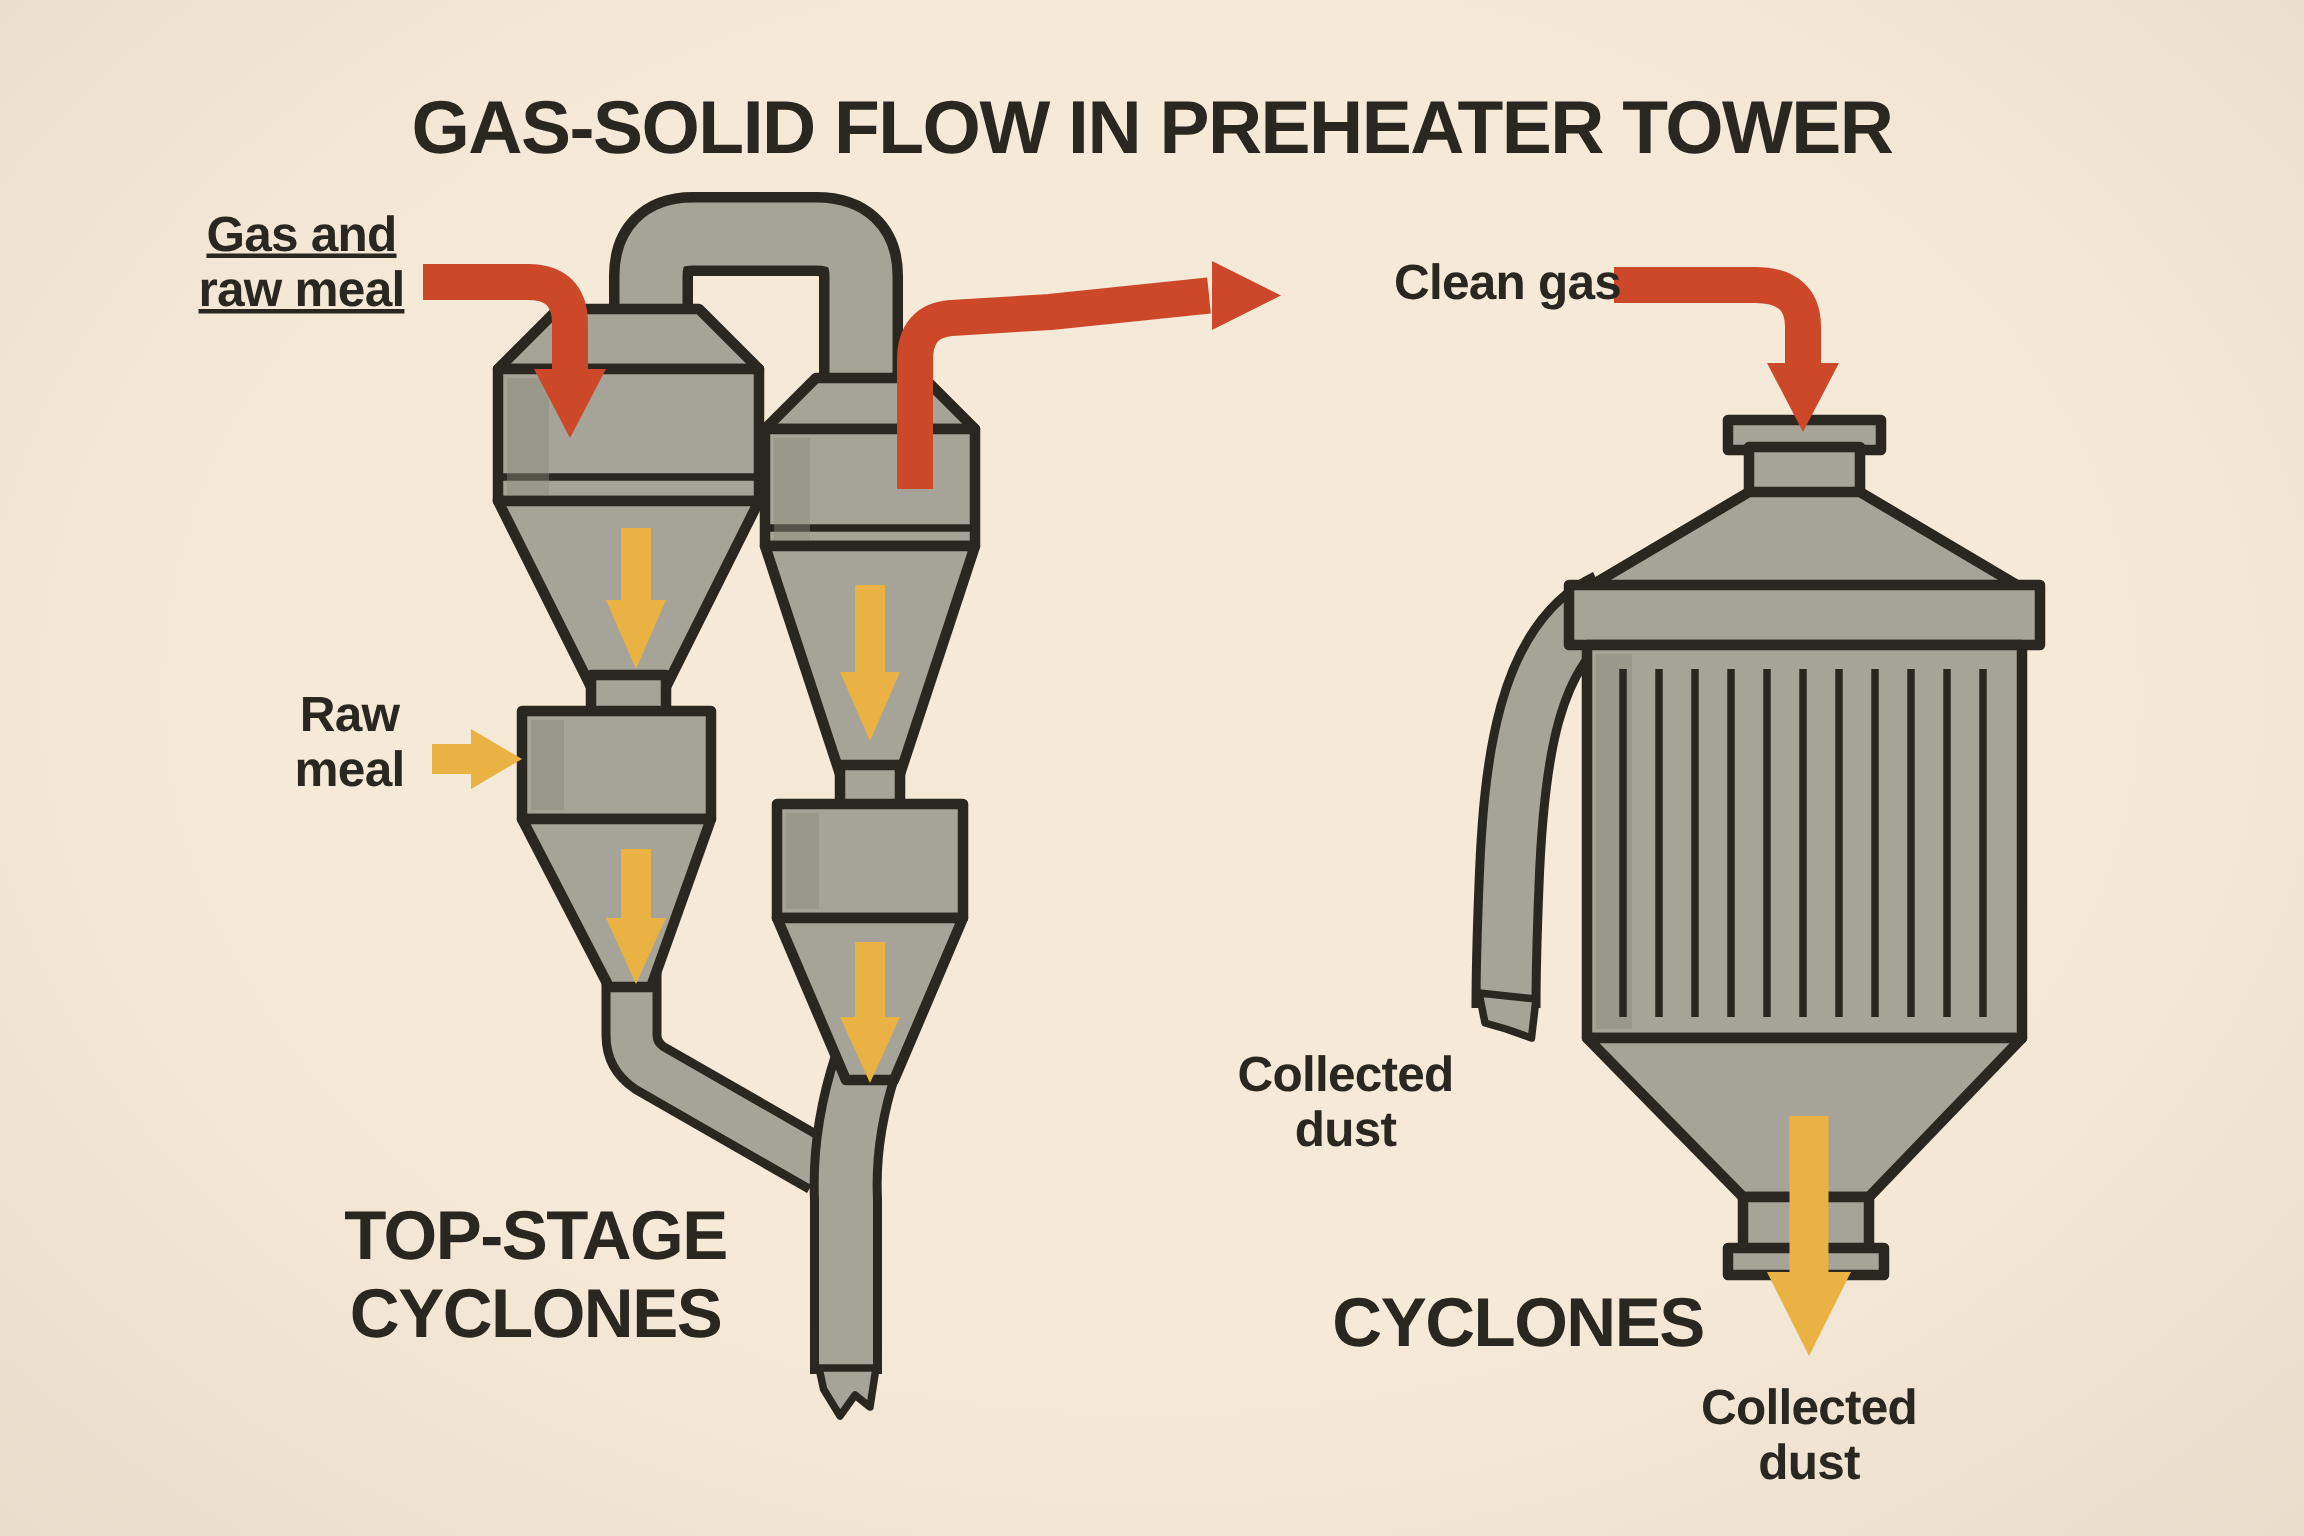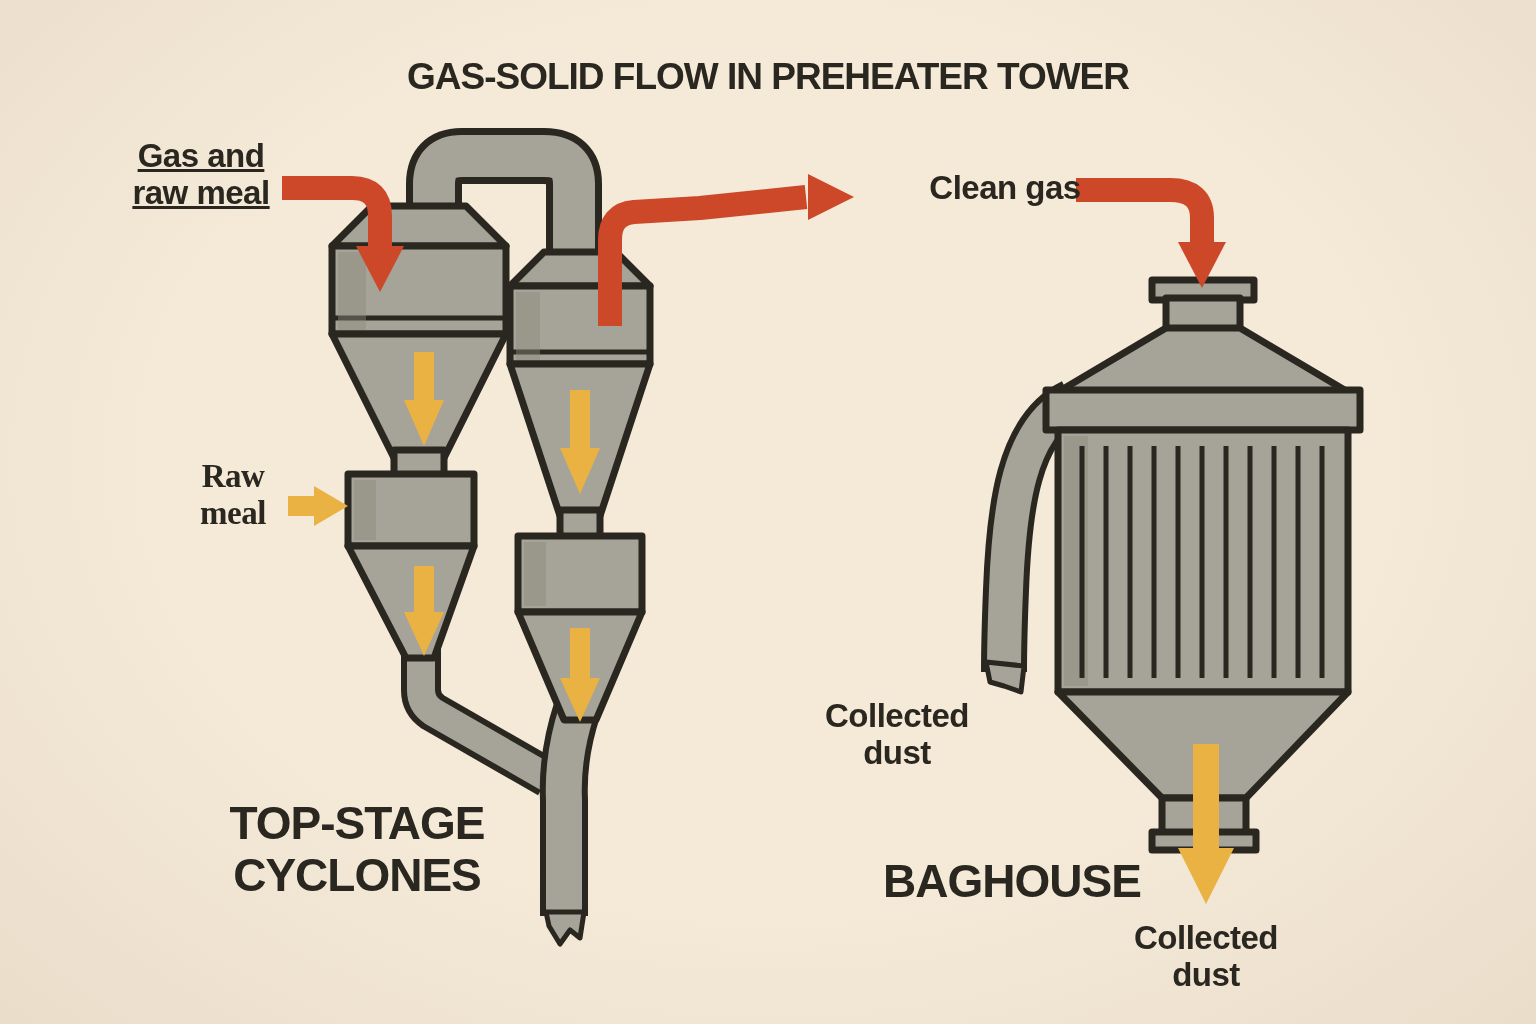--- a/index.html
+++ b/index.html
@@ -10,21 +10,21 @@
   }
   #diagram{position:absolute;inset:0;}
   .label{
     position:absolute;color:var(--text);font-weight:700;line-height:1.12;
     text-align:center;letter-spacing:-0.5px;
   }
   .label.small{font-size:33px;}
   .label.big{font-size:46px;letter-spacing:-1px;}
   #title{
     position:absolute;top:56px;left:0;width:100%;text-align:center;
-    font-size:37px;font-weight:700;color:var(--text);letter-spacing:-1px;
+    font-size:50px;font-weight:700;color:var(--text);letter-spacing:-1px;
   }
   
   .vessel{fill:var(--metal);stroke:var(--outline);stroke-width:7;stroke-linejoin:round;}
   .flange-line{stroke:var(--outline);stroke-width:5;}
   .pipe-outline{fill:none;stroke:var(--outline);stroke-linejoin:round;stroke-linecap:butt;}
   .pipe-fill{fill:none;stroke:var(--metal);stroke-linejoin:round;stroke-linecap:butt;}
   .drip{fill:var(--metal);stroke:var(--outline);stroke-width:5;stroke-linejoin:round;}
   .shade{fill:var(--metal-dark);opacity:.45;}
   .bagline{stroke:var(--outline);stroke-width:5;}
   .gas-line{fill:none;stroke:var(--gas-arrow);stroke-width:24;stroke-linejoin:round;}
@@ -149,21 +149,21 @@
     <polygon class="dust-head" points="1178,848 1234,848 1206,904"></polygon>
   </g>
 </svg>
 
 <div id="title">GAS-SOLID FLOW IN PREHEATER TOWER</div>
 
 <div class="label small" style="left:108px;top:138px;width:186px;text-decoration:underline;">Gas and raw meal</div>
 
 <div class="label small" style="left:905px;top:170px;width:200px;white-space:nowrap;">Clean gas</div>
 
-<div class="label small" style="left:183px;top:458px;width:100px;font-family:Liberation Serif, serif;">Raw meal</div>
+<div class="label small" style="left:183px;top:458px;width:100px;">Raw meal</div>
 
 <div class="label big" style="left:192px;top:798px;width:330px;">TOP-STAGE CYCLONES</div>
 
 <div class="label small" style="left:797px;top:698px;width:200px;">Collected dust</div>
 
-<div class="label big" style="left:862px;top:856px;width:300px;white-space:nowrap;">BAGHOUSE</div>
+<div class="label big" style="left:862px;top:856px;width:300px;white-space:nowrap;">CYCLONES</div>
 
 <div class="label small" style="left:1108px;top:920px;width:196px;">Collected dust</div>
 
 </body></html>

